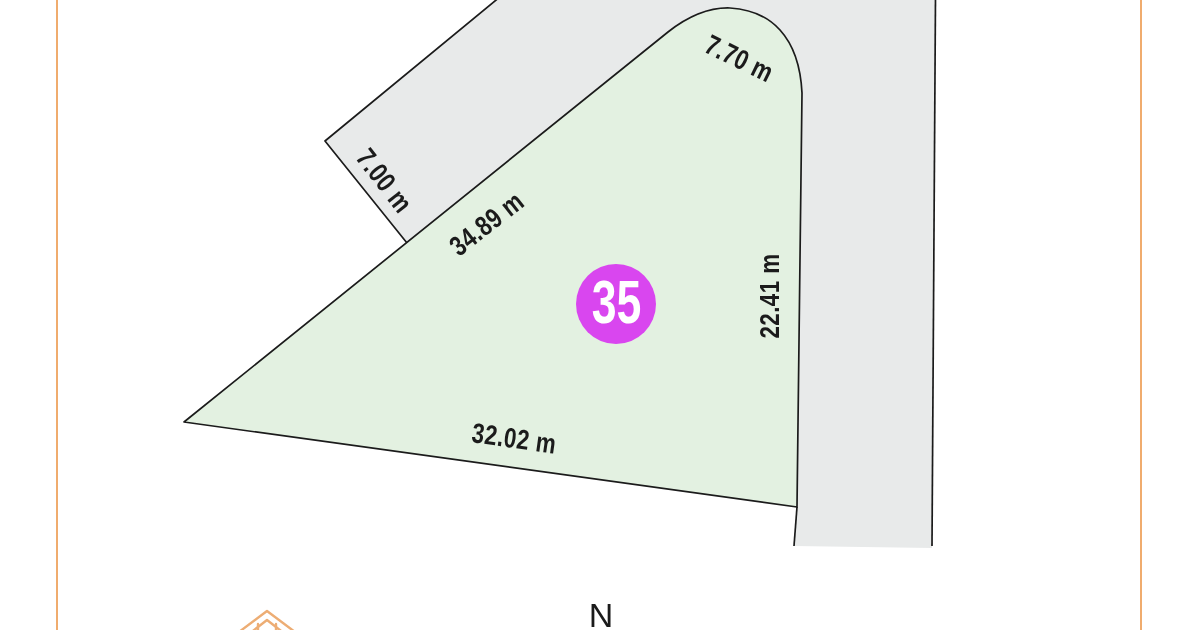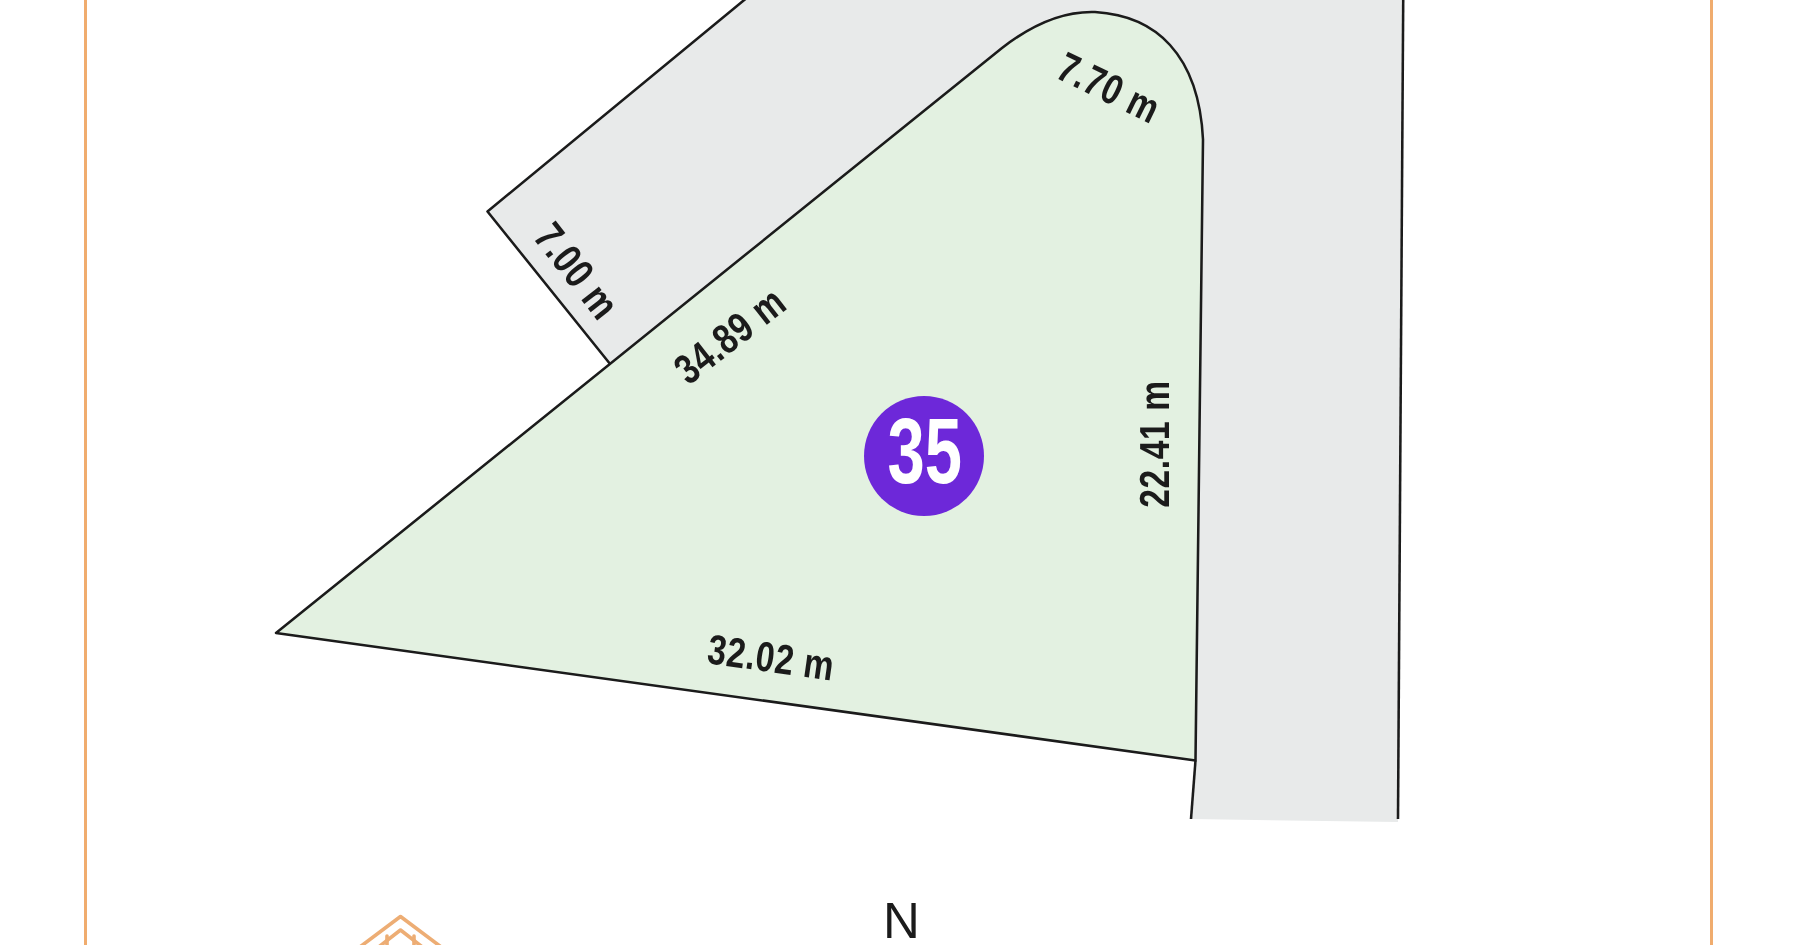--- a/index.html
+++ b/index.html
@@ -45,21 +45,21 @@
   .dim-right-edge  { left: 770px; top: 296px; transform: translate(-50%,-50%) rotate(-90deg) scaleX(0.8); }
   .dim-bottom-edge { left: 514px; top: 439px; transform: translate(-50%,-50%) rotate(8deg)   scaleX(0.8); }
 
   .lot-badge {
     position: absolute;
     left: 576px;
     top: 264px;
     width: 80px;
     height: 80px;
     border-radius: 50%;
-    background: #6d28d9;
+    background: #d946ef;
     display: flex;
     align-items: center;
     justify-content: center;
   }
   .lot-badge .num {
     color: #FFFFFF;
     font-weight: bold;
     font-size: 62px;
     line-height: 1;
     transform: scaleX(0.72);

